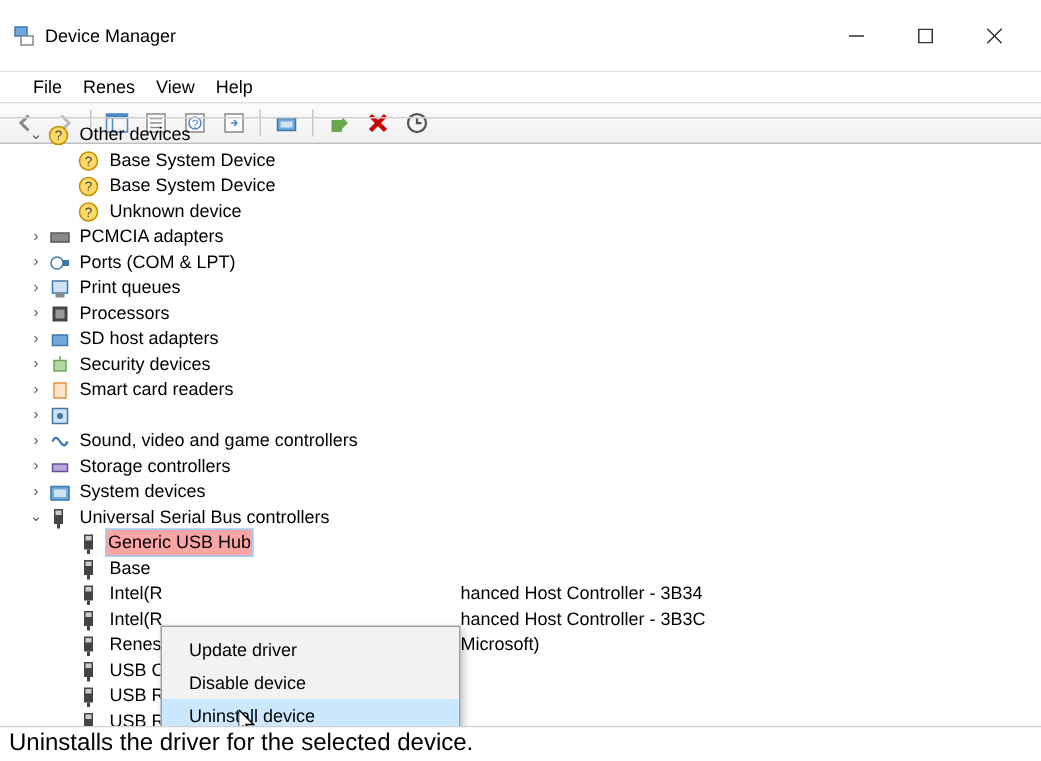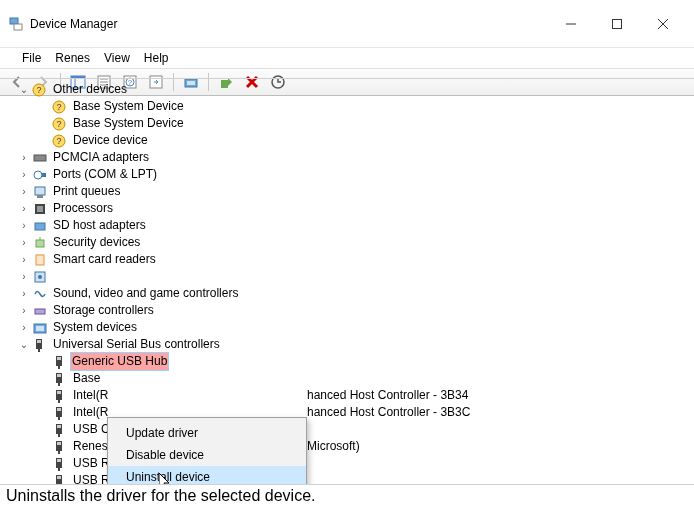--- a/index.html
+++ b/index.html
@@ -172,21 +172,21 @@
             </span>
             <span class="label">Base System Device</span>
           </div>
         <div class="node">
             <span class="nicon">
               <svg width="16" height="16">
                 <circle cx="7" cy="8" r="6" fill="#ffd966" stroke="#bf9000"></circle>
                 <text x="7" y="11" font-size="9" text-anchor="middle" fill="#444">?</text>
               </svg>
             </span>
-            <span class="label">Device device</span>
+            <span class="label">Unknown device</span>
           </div>
       </div>
 
       <div id="cats">
           <div class="node">
             <span class="twisty">›</span>
             <span class="nicon">
               <svg width="16" height="16">
                 <rect x="2" y="5" width="12" height="6" fill="#888" stroke="#555"></rect>
               </svg>
@@ -345,32 +345,32 @@
             <span style="position:absolute;left:255px">hanced Host Controller - 3B3C</span>
           </div>
           <div class="node">
             <span class="nicon">
               <svg width="16" height="16">
                 <rect x="4" y="2" width="6" height="10" fill="#444"></rect>
                 <rect x="5" y="3" width="4" height="3" fill="#ccc"></rect>
                 <path d="M7 12 L7 15" stroke="#444" stroke-width="2"></path>
               </svg>
             </span>
-            <span class="label">USB C</span>
-          </div>
-          <div class="node">
-            <span class="nicon">
-              <svg width="16" height="16">
-                <rect x="4" y="2" width="6" height="10" fill="#444"></rect>
-                <rect x="5" y="3" width="4" height="3" fill="#ccc"></rect>
-                <path d="M7 12 L7 15" stroke="#444" stroke-width="2"></path>
-              </svg>
-            </span>
             <span class="label">Renes</span>
             <span style="position:absolute;left:255px">Microsoft)</span>
+          </div>
+          <div class="node">
+            <span class="nicon">
+              <svg width="16" height="16">
+                <rect x="4" y="2" width="6" height="10" fill="#444"></rect>
+                <rect x="5" y="3" width="4" height="3" fill="#ccc"></rect>
+                <path d="M7 12 L7 15" stroke="#444" stroke-width="2"></path>
+              </svg>
+            </span>
+            <span class="label">USB C</span>
           </div>
           <div class="node">
             <span class="nicon">
               <svg width="16" height="16">
                 <rect x="4" y="2" width="6" height="10" fill="#444"></rect>
                 <rect x="5" y="3" width="4" height="3" fill="#ccc"></rect>
                 <path d="M7 12 L7 15" stroke="#444" stroke-width="2"></path>
               </svg>
             </span>
             <span class="label">USB R</span>

